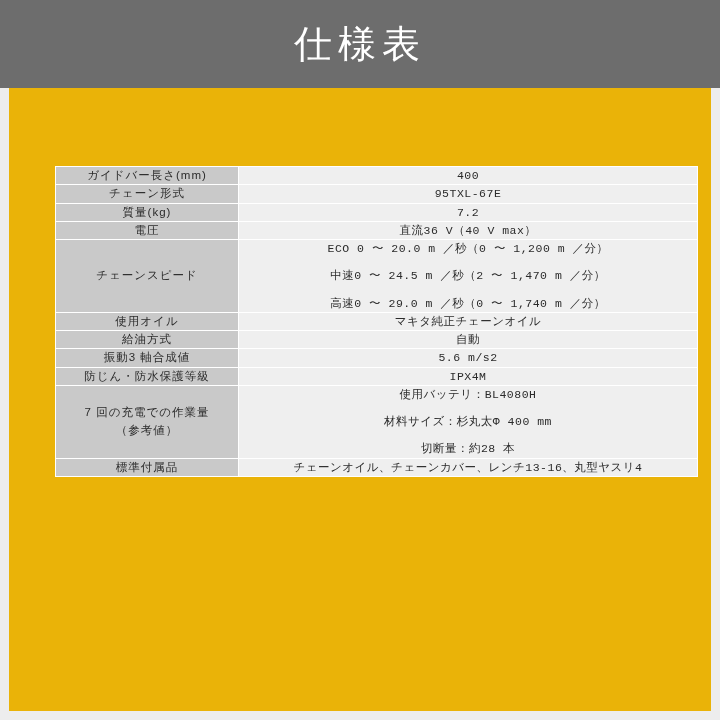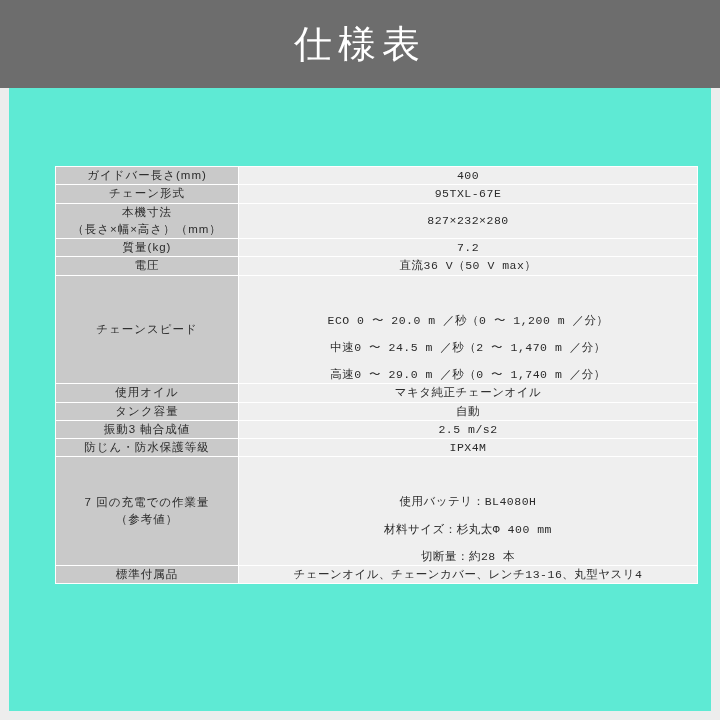--- a/index.html
+++ b/index.html
@@ -33,21 +33,21 @@
     font-size: 38px;
     letter-spacing: 6px;
     font-weight: 400;
     text-align: center;
     line-height: 1;
   }
   .body-area {
     position: relative;
     width: 720px;
     height: 632px;
-    background: #5eead4;
+    background: #eab308;
     box-sizing: border-box;
     border-left: 9px solid #ededed;
     border-right: 9px solid #ededed;
     border-bottom: 9px solid #ededed;
   }
   .table-wrap {
     position: absolute;
     left: 46px;
     top: 78px;
     width: 643px;
@@ -75,21 +75,20 @@
   td.value {
     background: #efefef;
     text-align: center;
     letter-spacing: 0.5px;
     line-height: 1.5;
     padding: 6px 4px;
     font-family: Liberation Mono, monospace;
   }
   .multiline span {
     display: block;
-    margin-top: 36px;
   }
   .multiline span + span {
     margin-top: 10px;
   }
   .label .lbl-line {
     display: block;
   }
 </style>
 </head>
 <body>
@@ -110,65 +109,58 @@
               </td>
               <td class="value"><span>400</span></td>
             </tr>
             <tr>
               <td class="label">
                 <span class="lbl-line">チェーン形式</span>
               </td>
               <td class="value"><span>95TXL-67E</span></td>
             </tr>
             <tr>
-              <td class="label multiline-label">
-                <span class="lbl-line">本機寸法</span>
-                <span class="lbl-line">（長さ×幅×高さ）（mm）</span>
-              </td>
-              <td class="value"><span>827×232×280</span></td>
-            </tr>
-            <tr>
               <td class="label">
                 <span class="lbl-line">質量(kg)</span>
               </td>
               <td class="value"><span>7.2</span></td>
             </tr>
             <tr>
               <td class="label">
                 <span class="lbl-line">電圧</span>
               </td>
-              <td class="value"><span>直流36 V（50 V max）</span></td>
+              <td class="value"><span>直流36 V（40 V max）</span></td>
             </tr>
             <tr>
               <td class="label">
                 <span class="lbl-line">チェーンスピード</span>
               </td>
               <td class="value multiline">
                 <span>ECO 0 〜 20.0 m ／秒（0 〜 1,200 m ／分）</span>
                 <span>中速0 〜 24.5 m ／秒（2 〜 1,470 m ／分）</span>
                 <span>高速0 〜 29.0 m ／秒（0 〜 1,740 m ／分）</span>
               </td>
             </tr>
             <tr>
               <td class="label">
                 <span class="lbl-line">使用オイル</span>
               </td>
               <td class="value"><span>マキタ純正チェーンオイル</span></td>
             </tr>
             <tr>
               <td class="label">
-                <span class="lbl-line">タンク容量</span>
+                <span class="lbl-line">給油方式</span>
               </td>
               <td class="value"><span>自動</span></td>
             </tr>
             <tr>
               <td class="label">
                 <span class="lbl-line">振動3 軸合成値</span>
               </td>
-              <td class="value"><span>2.5 m/s2</span></td>
+              <td class="value"><span>5.6 m/s2</span></td>
             </tr>
             <tr>
               <td class="label">
                 <span class="lbl-line">防じん・防水保護等級</span>
               </td>
               <td class="value"><span>IPX4M</span></td>
             </tr>
             <tr>
               <td class="label multiline-label">
                 <span class="lbl-line">7 回の充電での作業量</span>

